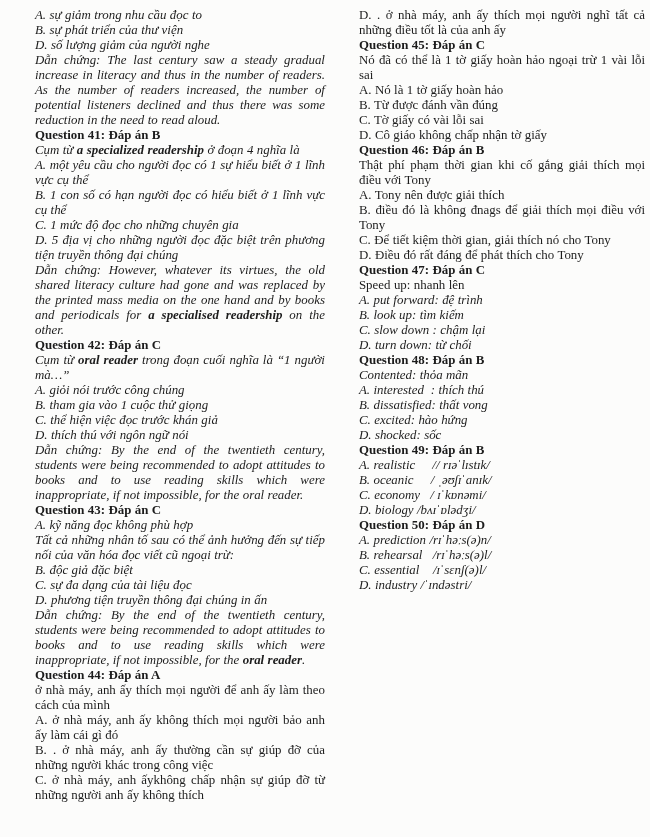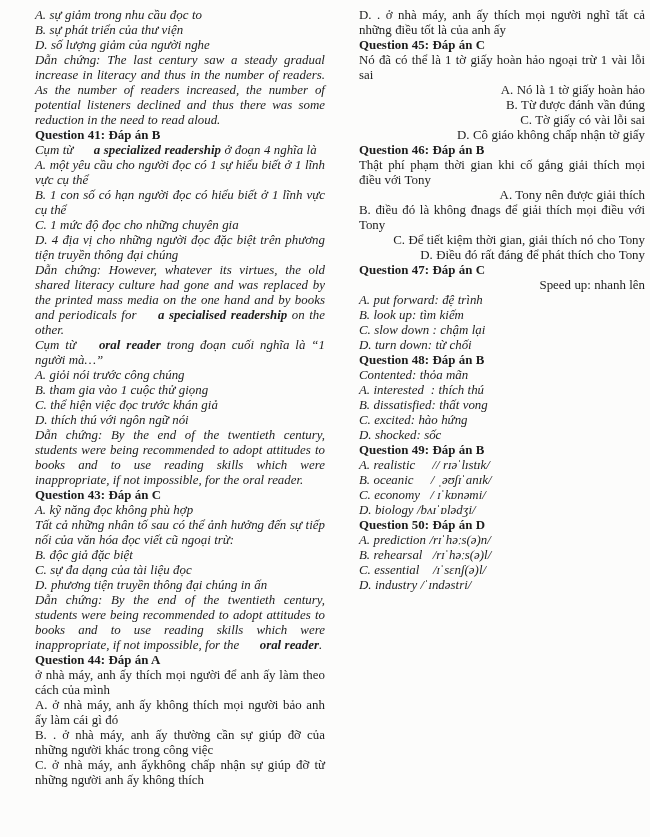--- a/index.html
+++ b/index.html
@@ -25,40 +25,41 @@
   .col-right { width: 292px; }
   p.blk {
     margin: 0;
     font-size: 12.9px;
     line-height: 15px;
     word-spacing: 0.2px;
   }
   .blk-q  { font-weight: bold; }
   .blk-i  { font-style: italic; white-space: pre-wrap; }
   .blk-ij { font-style: italic; text-align: justify; }
-  .blk-n  { white-space: pre-wrap; text-align: right; }
+  .blk-n  { white-space: pre-wrap; }
   .blk-nj { text-align: justify; }
-  span.b  { font-weight: bold; margin-left: 17px; }
+  span.b  { font-weight: bold; }
 </style>
 </head>
 <body>
 
 <div class="page">
   <div class="col col-left">
       <p class="blk blk-i"><span>A. sự giảm trong nhu cầu đọc to</span></p>
       <p class="blk blk-i"><span>B. sự phát triển của thư viện</span></p>
       <p class="blk blk-i"><span>D. số lượng giảm của người nghe</span></p>
       <p class="blk blk-ij"><span>Dẫn chứng: The last century saw a steady gradual increase in literacy and thus in the number of readers. As the number of readers increased, the number of potential listeners declined and thus there was some reduction in the need to read aloud.</span></p>
       <p class="blk blk-q"><span>Question 41: Đáp án B</span></p>
       <p class="blk blk-ij"><span>Cụm từ </span><span class="b">a specialized readership</span><span> ở đoạn 4 nghĩa là</span></p>
       <p class="blk blk-ij"><span>A. một yêu cầu cho người đọc có 1 sự hiểu biết ở 1 lĩnh vực cụ thể</span></p>
       <p class="blk blk-ij"><span>B. 1 con số có hạn người đọc có hiểu biết ở 1 lĩnh vực cụ thể</span></p>
       <p class="blk blk-i"><span>C. 1 mức độ đọc cho những chuyên gia</span></p>
-      <p class="blk blk-ij"><span>D. 4 địa vị cho những người đọc đặc biệt trên phương tiện truyền thông đại chúng</span></p>
+      <p class="blk blk-ij"><span>D. 5 địa vị cho những người đọc đặc biệt trên phương tiện truyền thông đại chúng</span></p>
       <p class="blk blk-ij"><span>Dẫn chứng: However, whatever its virtues, the old shared literacy culture had gone and was replaced by the printed mass media on the one hand and by books and periodicals for </span><span class="b">a specialised readership</span><span> on the other.</span></p>
+      <p class="blk blk-q"><span>Question 42: Đáp án C</span></p>
       <p class="blk blk-ij"><span>Cụm từ </span><span class="b">oral reader</span><span> trong đoạn cuối nghĩa là “1 người mà…”</span></p>
       <p class="blk blk-i"><span>A. giỏi nói trước công chúng</span></p>
       <p class="blk blk-i"><span>B. tham gia vào 1 cuộc thử giọng</span></p>
       <p class="blk blk-i"><span>C. thể hiện việc đọc trước khán giả</span></p>
       <p class="blk blk-i"><span>D. thích thú với ngôn ngữ nói</span></p>
       <p class="blk blk-ij"><span>Dẫn chứng: By the end of the twentieth century, students were being recommended to adopt attitudes to books and to use reading skills which were inappropriate, if not impossible, for the oral reader.</span></p>
       <p class="blk blk-q"><span>Question 43: Đáp án C</span></p>
       <p class="blk blk-i"><span>A. kỹ năng đọc không phù hợp</span></p>
       <p class="blk blk-ij"><span>Tất cả những nhân tố sau có thể ảnh hưởng đến sự tiếp nối của văn hóa đọc viết cũ ngoại trừ:</span></p>
       <p class="blk blk-i"><span>B. độc giả đặc biệt</span></p>

